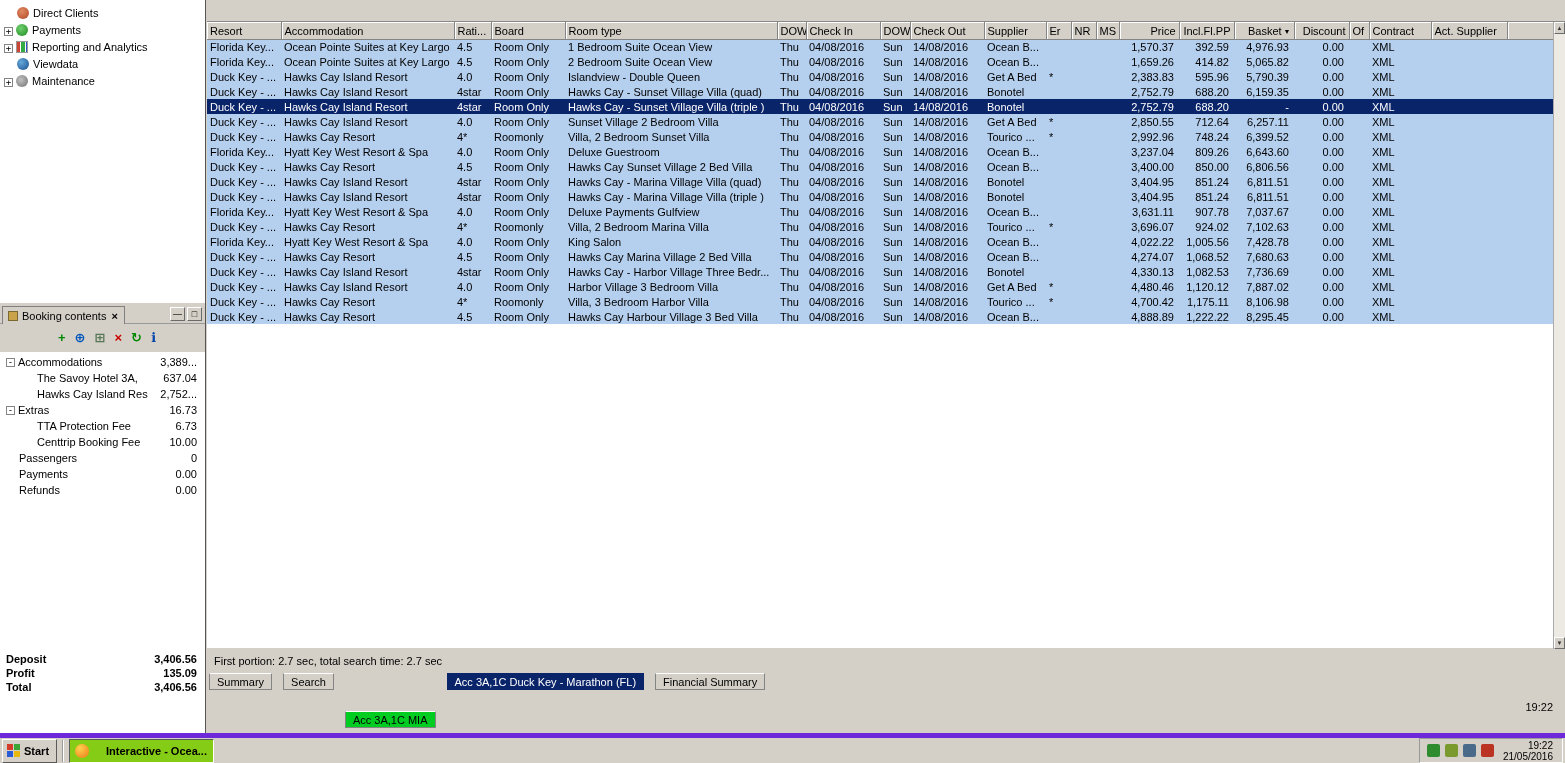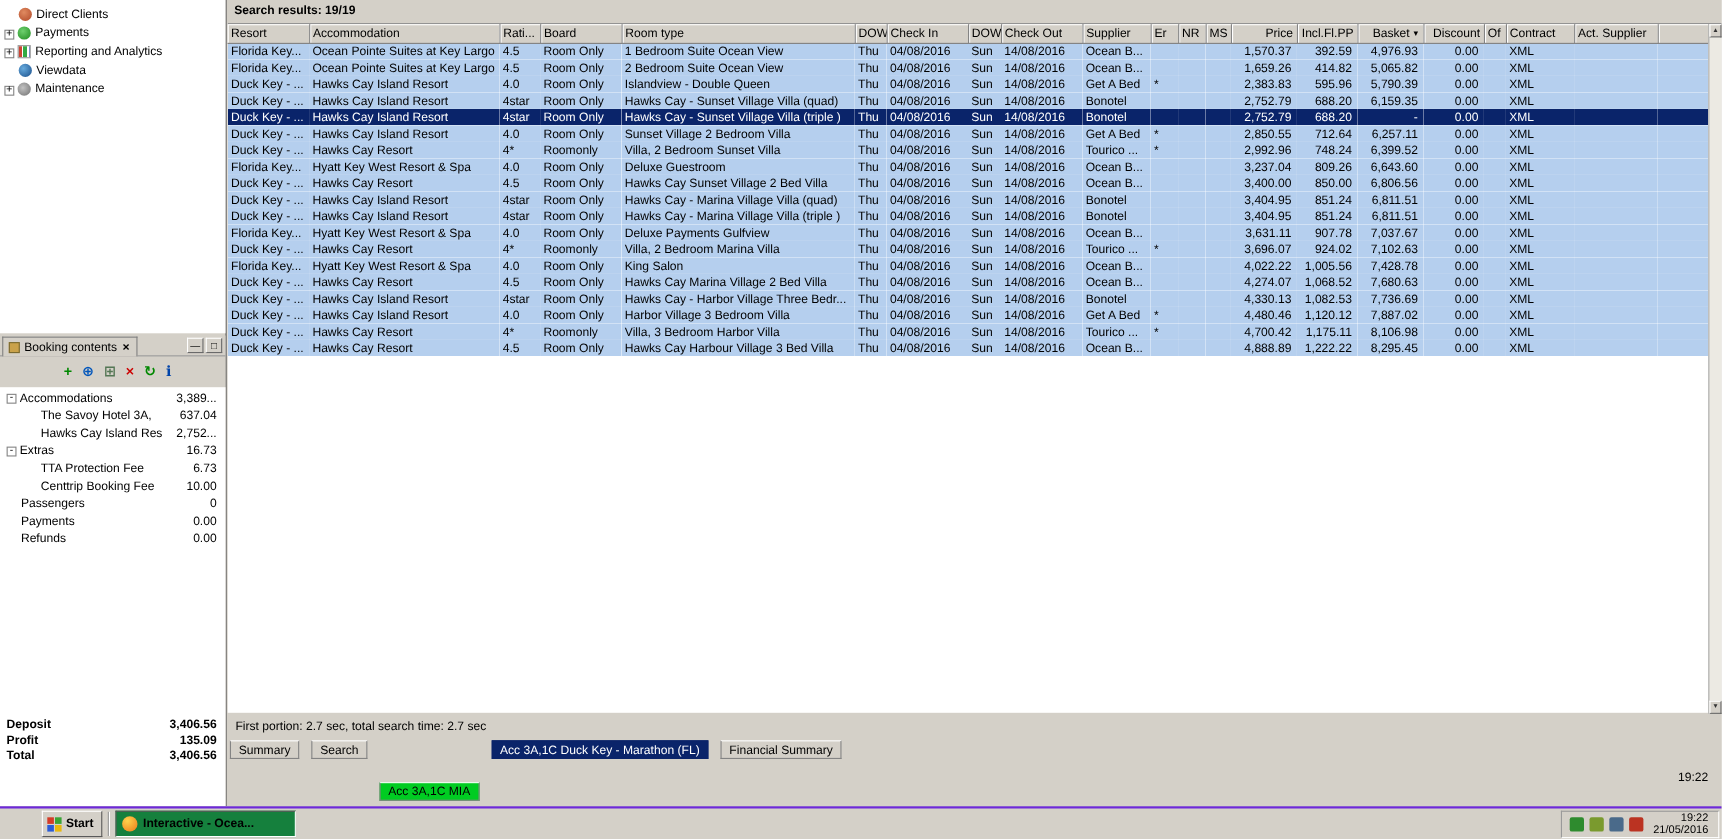--- a/index.html
+++ b/index.html
@@ -56,26 +56,26 @@
 .vs-btn{position:absolute;left:0;width:11px;height:12px;background:#d4d0c8;border:1px solid;border-color:#fff #6a6a6a #6a6a6a #fff;font-size:6px;text-align:center;line-height:10px;color:#333;}
 .vs-up{top:0;}.vs-down{bottom:0;}
 .search-status{position:absolute;left:0;top:648px;width:100%;height:25px;padding:7px 0 0 7px;}
 .tabs{position:absolute;left:2px;top:673px;height:18px;display:flex;gap:11px;}
 .tab{height:17px;padding:2px 7px 0;background:#d4d0c8;border:1px solid #848484;border-top-color:#fff;white-space:nowrap;}
 .status-bar{position:absolute;left:0;top:692px;width:100%;height:41px;}
 .sb-text{position:absolute;left:0;right:0;top:9px;text-align:center;white-space:pre;}
 .sb-time{position:absolute;right:12px;top:9px;}
 
 
-.taskbar{position:absolute;left:0;top:733px;width:1565px;height:30px;background:#d4d0c8;border-top:2px solid #6d28d9;display:flex;align-items:center;padding-left:36px;}
+.taskbar{position:absolute;left:0;top:733px;width:1565px;height:30px;background:#d4d0c8;border-top:5px solid #6d28d9;display:flex;align-items:center;}
 .start-btn{margin-left:2px;height:24px;display:flex;align-items:center;gap:4px;padding:0 7px 0 4px;background:#d4d0c8;border:1px solid;border-color:#fff #5a5a5a #5a5a5a #fff;font-weight:bold;}
 .win-flag{width:13px;height:13px;display:grid;grid-template-columns:6px 6px;grid-template-rows:6px 6px;gap:1px;flex:none;}
 .wf-r{background:#d33c28;}.wf-g{background:#3aa435;}.wf-b{background:#2a5bd7;}.wf-y{background:#e8b80e;}
 .tb-divider{width:2px;height:22px;margin:0 5px;border-left:1px solid #9a9a9a;border-right:1px solid #fff;}
-.task-btn{width:164px;height:24px;display:flex;align-items:center;gap:5px;padding:0 5px;background:#15803d;border:1px solid;border-color:#5a5a5a #fff #fff #5a5a5a;font-weight:bold;white-space:nowrap;overflow:hidden;}
+.task-btn{width:145px;height:24px;display:flex;align-items:center;gap:17px;padding:0 5px;background:#84cc16;border:1px solid;border-color:#5a5a5a #fff #fff #5a5a5a;font-weight:bold;white-space:nowrap;overflow:hidden;}
 .app-icon{width:14px;height:14px;border-radius:50%;background:radial-gradient(circle at 35% 30%,#ffd34d,#f07818);flex:none;}
 .tray{margin-left:auto;margin-right:2px;height:25px;display:flex;align-items:center;gap:5px;padding:0 9px 0 7px;border:1px solid;border-color:#9a9a9a #fff #fff #9a9a9a;}
 .tray-ico{width:13px;height:13px;border-radius:2px;flex:none;}
 .tray-clock{text-align:right;font-size:10px;line-height:11px;margin-left:4px;}
 </style>
 </head>
 <body>
 
 <div class="screen">
 
@@ -184,21 +184,20 @@
             <div class="sum-row">
               <span class="sum-label">Total</span>
               <span class="sum-value">3,406.56</span>
             </div>
           </div>
       </div>
     </div>
   </div>
 
   <div class="main-pane">
-    <div class="results-header">Search results: 19/19</div>
     <div class="grid-area">
       <table class="results-table" id="results-table">
           <colgroup>
             <col style="width: 74px;">
             <col style="width: 173px;">
             <col style="width: 37px;">
             <col style="width: 74px;">
             <col style="width: 212px;">
             <col style="width: 29px;">
             <col style="width: 74px;">

